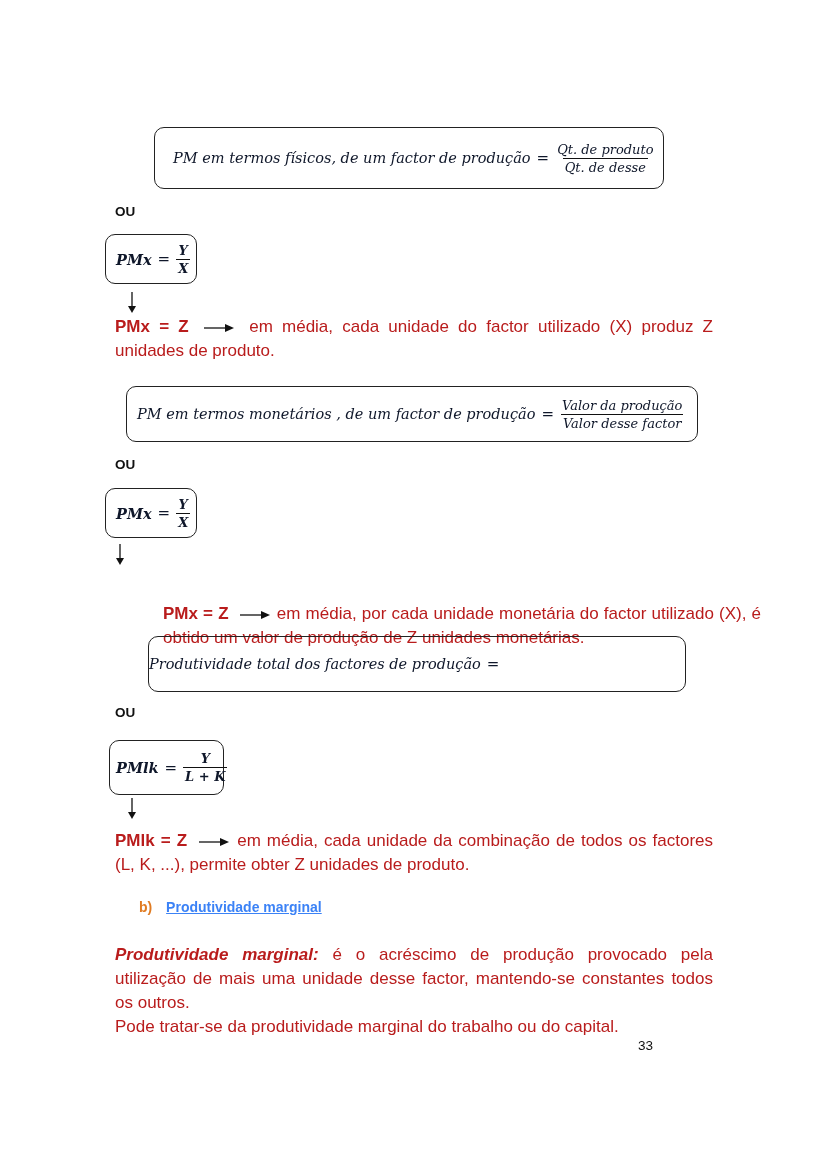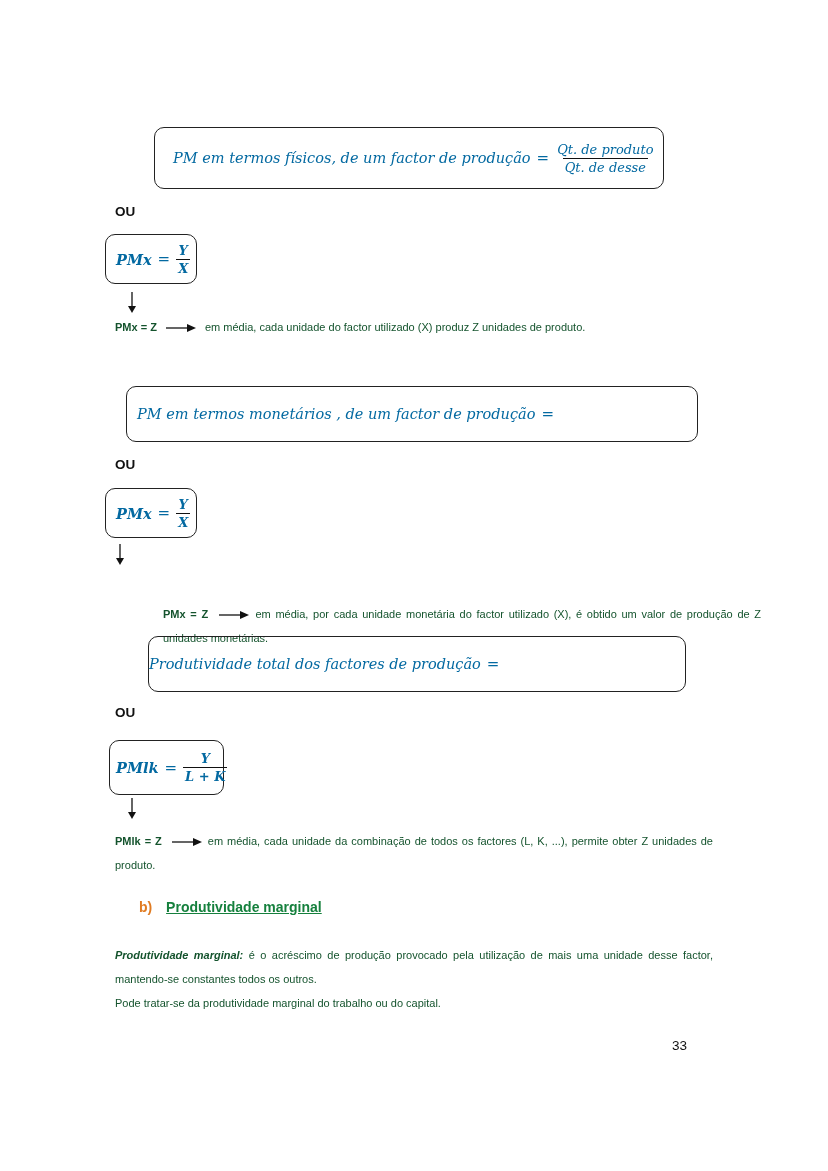--- a/index.html
+++ b/index.html
@@ -4,40 +4,40 @@
   <style>
     html, body { margin: 0; padding: 0; background: #ffffff; }
     body {
       width: 828px; height: 1171px; position: relative; overflow: hidden;
       font-family: "Liberation Sans", sans-serif; color: #111;
     }
     .abs { position: absolute; }
     .formula-box {
       position: absolute; border: 1.3px solid #222; border-radius: 10px;
       display: flex; align-items: center; box-sizing: border-box;
-      font-family: "DejaVu Serif", serif; font-style: italic; color: #0369a1;
+      font-family: "DejaVu Serif", serif; font-style: italic; color: #0f172a;
     }
     .lhs { font-size: 14.5px; white-space: nowrap; }
     .eq { font-style: normal; margin: 0 6px; font-size: 15px; }
     .frac { display: inline-flex; flex-direction: column; align-items: center; font-size: 13px; }
     .frac .num { padding: 0 2px 1px 2px; white-space: nowrap; }
     .frac .den { padding: 1px 2px 0 2px; border-top: 1.3px solid #111; white-space: nowrap; }
     .bold-math { font-weight: bold; }
     .ou { font-weight: bold; font-size: 13.5px; }
     .down-arrow { position: absolute; width: 12px; height: 22px; }
     .para {
-      position: absolute; left: 115px; width: 598px; font-size: 11px; line-height: 24px;
-      text-align: justify; color: #14532d;
+      position: absolute; left: 115px; width: 598px; font-size: 17px; line-height: 24px;
+      text-align: justify; color: #b91c1c;
     }
     .para .lead { font-weight: bold; }
     .right-arrow { display: inline-block; vertical-align: middle; margin: 0 6px; }
     .section-b { position: absolute; left: 139px; top: 899px; font-size: 14px; font-weight: bold; }
     .section-b .letter { color: #e07b22; margin-right: 10px; }
-    .section-b .title { text-decoration: underline; color: #15803d; }
-    .page-num { position: absolute; left: 672px; top: 1038px; font-size: 13.5px; }
+    .section-b .title { text-decoration: underline; color: #3b82f6; }
+    .page-num { position: absolute; left: 638px; top: 1038px; font-size: 13.5px; }
   </style>
 </head>
 <body>
 
 <div class="formula-box" style="left:154px; top:127px; width:510px; height:62px; padding-left:18px;">
   <span class="lhs">PM em termos físicos, de um factor de produção</span>
   <span class="eq">=</span>
   <span class="frac">
     <span class="num">Qt. de produto</span>
     <span class="den">Qt. de desse</span>
@@ -63,20 +63,24 @@
   <svg class="right-arrow" width="30" height="10" viewBox="0 0 30 10">
     <line x1="0" y1="5" x2="23" y2="5" stroke="#111" stroke-width="1.3"></line>
     <polygon points="21,1 30,5 21,9" fill="#111"></polygon>
   </svg>
   <span>em média, cada unidade do factor utilizado (X) produz Z unidades de produto.</span>
 </div>
 
 <div class="formula-box" style="left:126px; top:386px; width:572px; height:56px; padding-left:10px;">
   <span class="lhs">PM em termos monetários , de um factor de produção</span>
   <span class="eq">=</span>
+  <span class="frac">
+    <span class="num">Valor da produção</span>
+    <span class="den">Valor desse factor</span>
+  </span>
 </div>
 
 <div class="abs ou" style="left:115px; top:457px;">OU</div>
 
 <div class="formula-box" style="left:105px; top:488px; width:92px; height:50px; padding-left:10px;">
   <span class="lhs bold-math">PMx</span>
   <span class="eq">=</span>
   <span class="frac bold-math">
     <span class="num">Y</span>
     <span class="den">X</span>

